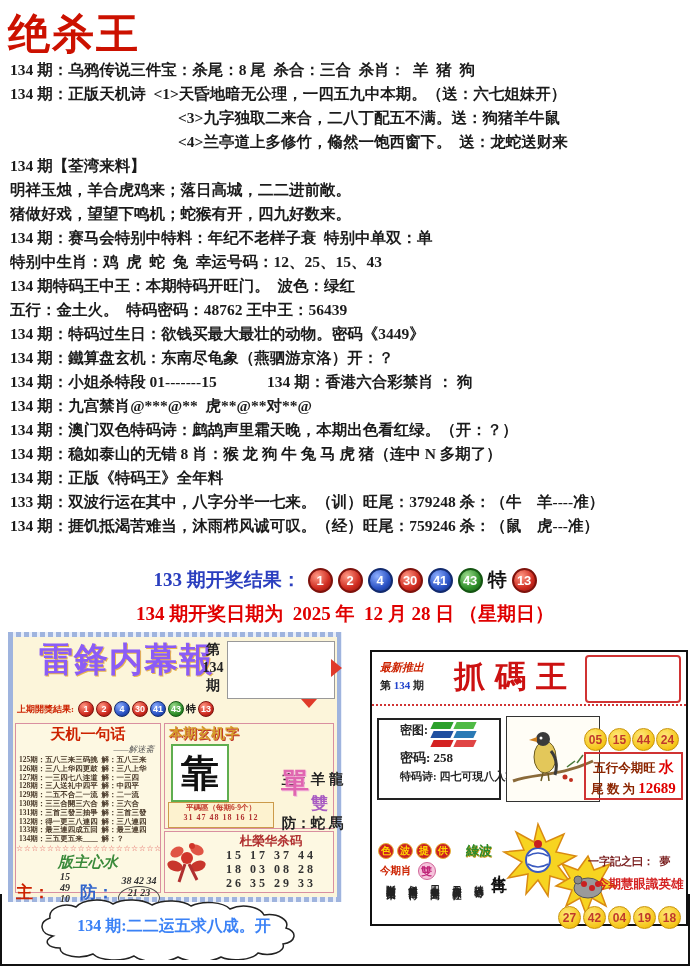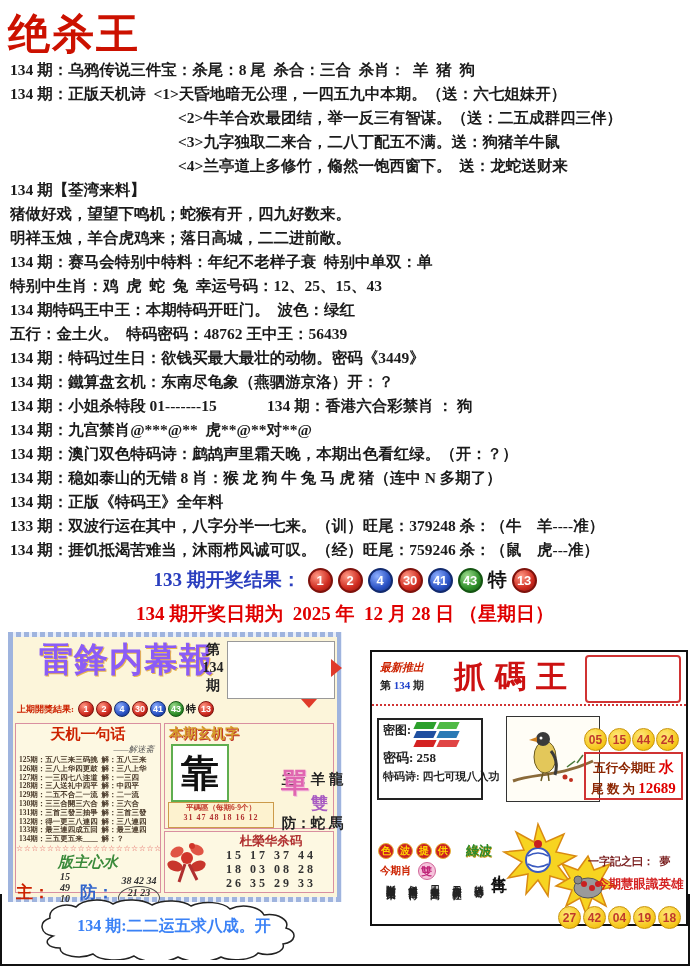--- a/index.html
+++ b/index.html
@@ -67,21 +67,21 @@
   .sm-row{color:#333;font-size:12px;font-weight:bold;line-height:14px;letter-spacing:3px;}
   
   .zm-panel{position:absolute;left:370px;top:650px;width:318px;height:276px;border:2px solid #111;background:#fff;box-sizing:border-box;}
   .zm-header{position:relative;height:52px;border-bottom:2px dotted #d03333;}
   .zm-promo{position:absolute;left:8px;top:8px;font-size:11px;font-weight:bold;color:#cc2200;font-style:italic;line-height:15px;}
   .zm-issue{position:absolute;left:8px;top:26px;font-size:11px;font-weight:bold;color:#222;}
   .zm-issue .no{color:#2244cc;}
   .zm-title{position:absolute;left:82px;top:4px;font-size:31px;font-weight:bold;color:#cc1111;letter-spacing:10px;white-space:nowrap;}
   .zm-redbox{position:absolute;right:5px;top:3px;width:92px;height:44px;border:2px solid #d03333;border-radius:4px;background:#fff;}
   .zm-content{position:relative;height:218px;}
-  .zm-infobox{position:absolute;left:5px;top:12px;width:106px;height:82px;border:2px solid #222;box-sizing:border-box;padding:2px 4px;}
+  .zm-infobox{position:absolute;left:5px;top:12px;width:124px;height:82px;border:2px solid #222;box-sizing:border-box;padding:2px 21px;}
   .zm-mitu{display:flex;align-items:flex-start;gap:4px;}
   .zm-mitu-label{font-size:12px;font-weight:bold;color:#222;}
   .blocks{display:flex;flex-direction:column;gap:2px;}
   .blockrow{display:flex;gap:3px;}
   .blk{width:20px;height:7px;transform:skewX(-25deg);}
   .zm-mima{font-size:13px;font-weight:bold;color:#222;margin-top:2px;}
   .zm-shi{font-size:11px;font-weight:bold;color:#222;margin-top:2px;white-space:nowrap;}
   .zm-birdbox{position:absolute;left:134px;top:10px;width:92px;height:84px;border:1px solid #333;background:#fffdf6;}
   .ycircle{width:23px;height:23px;border-radius:50%;background:radial-gradient(circle at 38% 32%,#ffe97a,#f5c518 70%,#caa20a);
            border:1.5px solid #c8930a;color:#c0392b;font-weight:bold;font-size:12px;
@@ -116,26 +116,25 @@
 </head>
 <body>
 
 <div class="page">
 
   <div class="main-title">绝杀王</div>
 
   <div class="lines">
     <div class="line">134 期：乌鸦传说三件宝：杀尾：8 尾  杀合：三合  杀肖：  羊  猪  狗</div>
     <div class="line">134 期：正版天机诗  &lt;1&gt;天昏地暗无公理，一四五九中本期。（送：六七姐妹开）</div>
-    <div class="line indent">&lt;2&gt;牛羊合欢最团结，举一反三有智谋。（送：二五成群四三伴）</div>
     <div class="line indent">&lt;3&gt;九字独取二来合，二八丁配五不满。送：狗猪羊牛鼠</div>
     <div class="line indent">&lt;4&gt;兰亭道上多修竹，翛然一饱西窗下。  送：龙蛇送财来</div>
     <div class="line">134 期【荃湾来料】</div>
+    <div class="line">明祥玉烛，羊合虎鸡来；落日高城，二二进前敞。</div>
     <div class="line">猪做好戏，望望下鸣机；蛇猴有开，四九好数来。</div>
-    <div class="line">明祥玉烛，羊合虎鸡来；落日高城，二二进前敞。</div>
     <div class="line">134 期：赛马会特别中特料：年纪不老样子衰  特别中单双：单</div>
     <div class="line">特别中生肖：鸡  虎  蛇  兔  幸运号码：12、25、15、43</div>
     <div class="line">134 期特码王中王：本期特码开旺门。  波色：绿红</div>
     <div class="line">五行：金土火。  特码密码：48762 王中王：56439</div>
     <div class="line">134 期：特码过生日：欲钱买最大最壮的动物。密码《3449》</div>
     <div class="line">134 期：鐵算盘玄机：东南尽龟象（燕驷游京洛）开：？</div>
     <div class="line">134 期：小姐杀特段 01-------15             134 期：香港六合彩禁肖 ： 狗</div>
     <div class="line">134 期：九宫禁肖@***@**  虎**@**对**@</div>
     <div class="line">134 期：澳门双色特码诗：鹧鸪声里霜天晚，本期出色看红绿。（开：？）</div>
     <div class="line">134 期：稳如泰山的无错 8 肖：猴 龙 狗 牛 兔 马 虎 猪（连中 N 多期了）</div>

